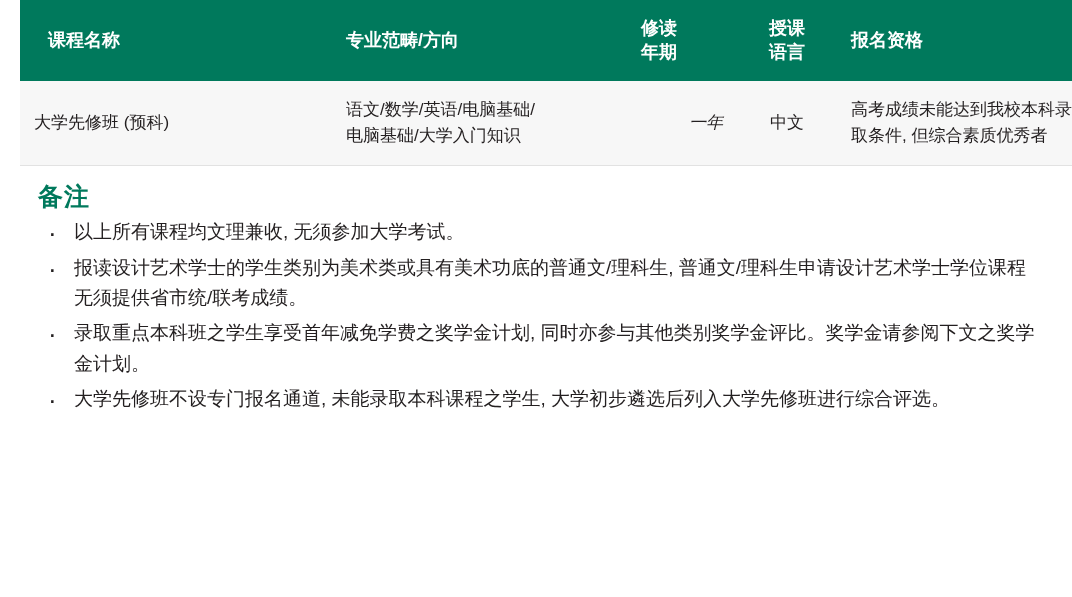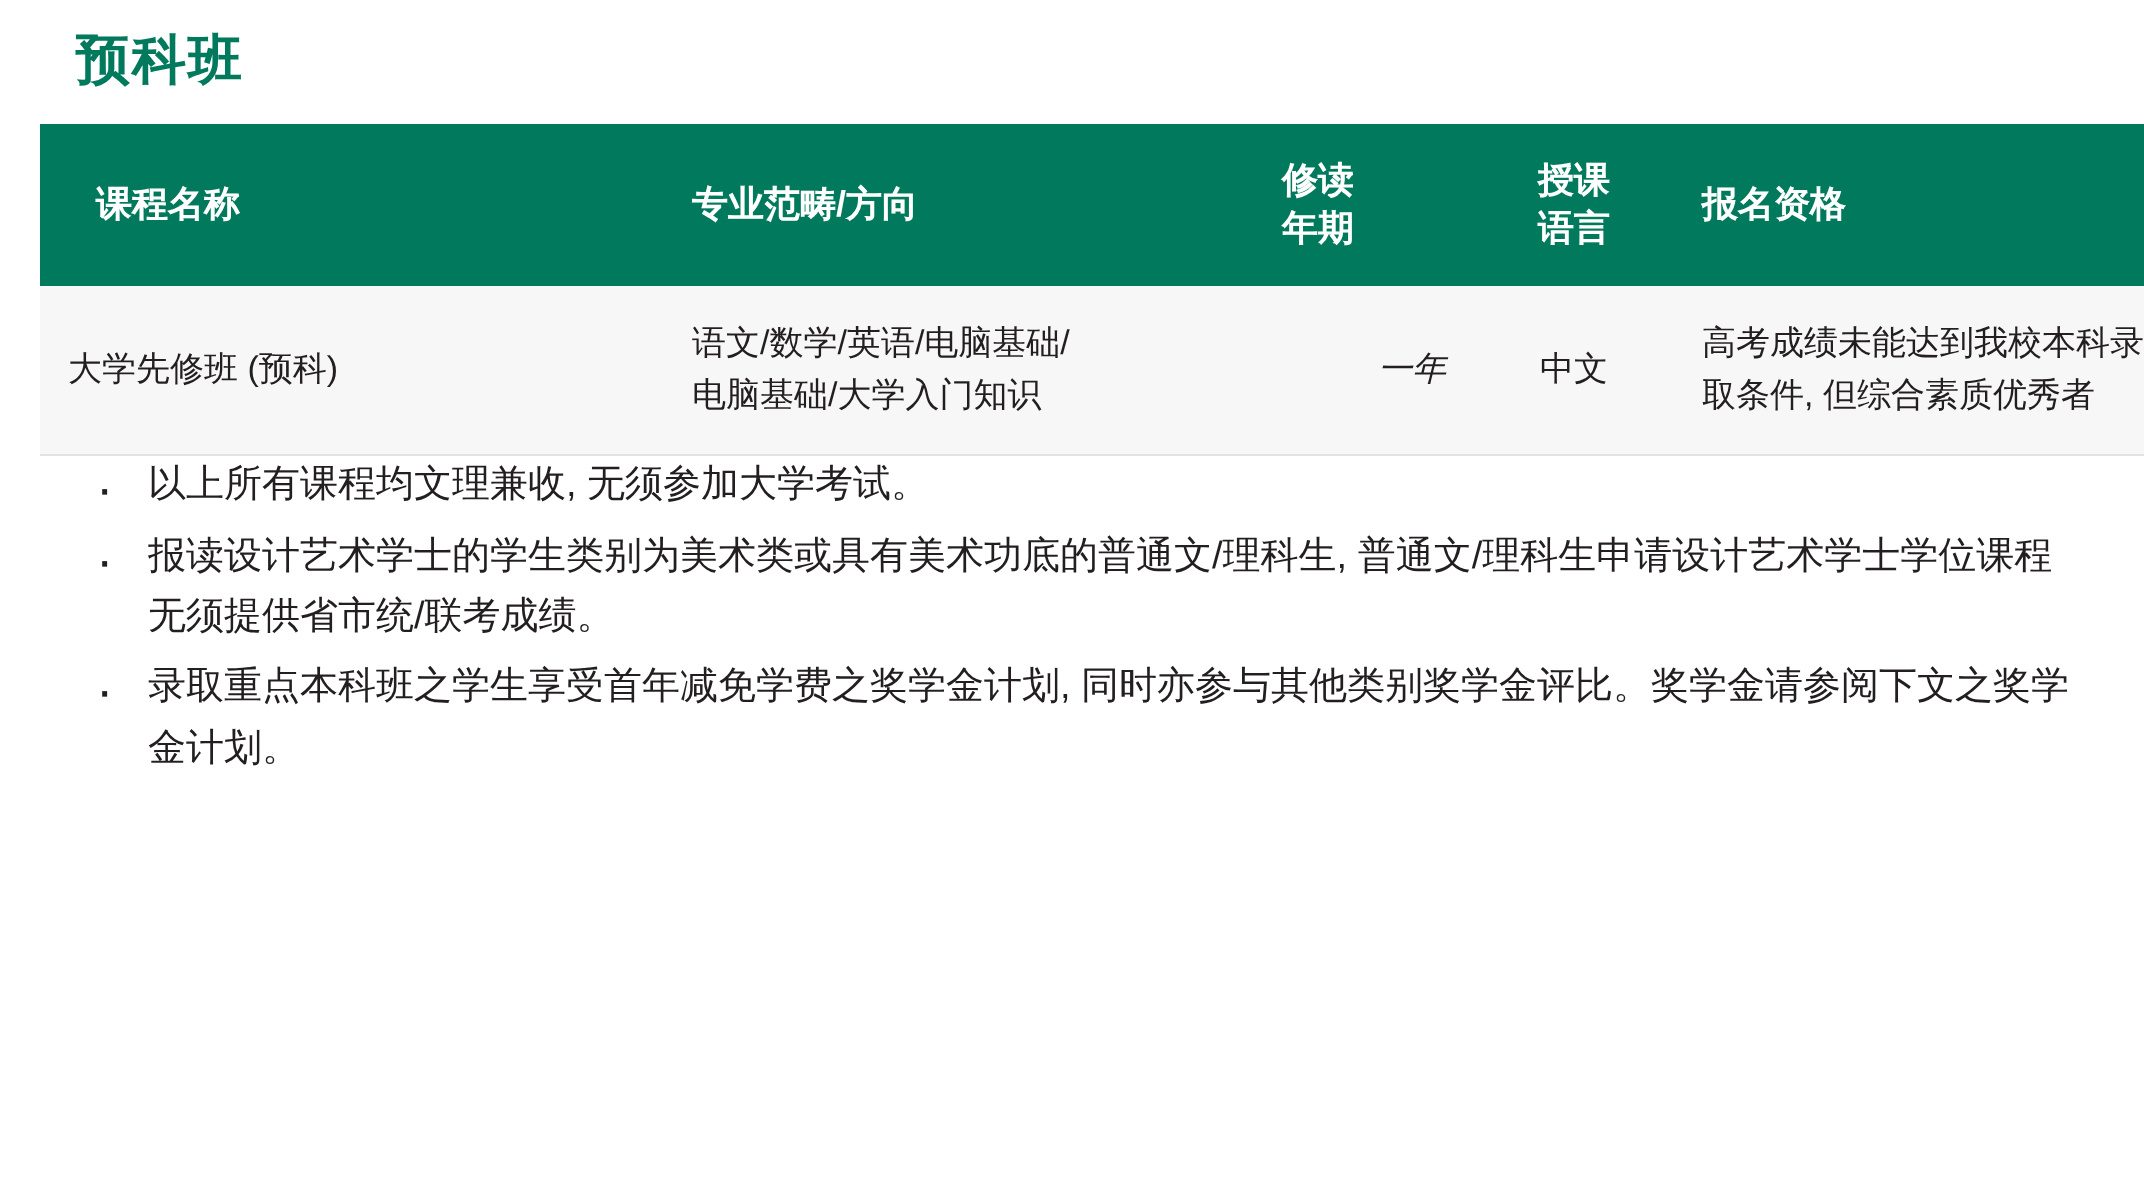--- a/index.html
+++ b/index.html
@@ -96,21 +96,20 @@
     font-size: 26px;
     line-height: 1.45;
     color: #231f20;
   }
 </style>
 </head>
 <body>
 
 <div class="page">
 
-  <h1 class="section-title">预科班</h1>
 
   <table class="course-table">
     <thead>
       <tr>
         <th class="col-name">课程名称</th>
         <th class="col-scope">专业范畴/方向</th>
         <th class="col-years">
           <div>修读</div>
           <div>年期</div>
         </th>
@@ -131,20 +130,22 @@
         <td class="c-years">一年</td>
         <td class="c-lang">中文</td>
         <td class="c-req">
           <div>高考成绩未能达到我校本科录</div>
           <div>取条件, 但综合素质优秀者</div>
         </td>
       </tr>
     </tbody>
   </table>
 
+  <h2 class="notes-title">备注</h2>
 
   <ul class="notes">
     <li>以上所有课程均文理兼收, 无须参加大学考试。</li>
     <li>报读设计艺术学士的学生类别为美术类或具有美术功底的普通文/理科生, 普通文/理科生申请设计艺术学士学位课程无须提供省市统/联考成绩。</li>
     <li>录取重点本科班之学生享受首年减免学费之奖学金计划, 同时亦参与其他类别奖学金评比。奖学金请参阅下文之奖学金计划。</li>
+    <li>大学先修班不设专门报名通道, 未能录取本科课程之学生, 大学初步遴选后列入大学先修班进行综合评选。</li>
   </ul>
 
 </div>
 
 </body></html>

